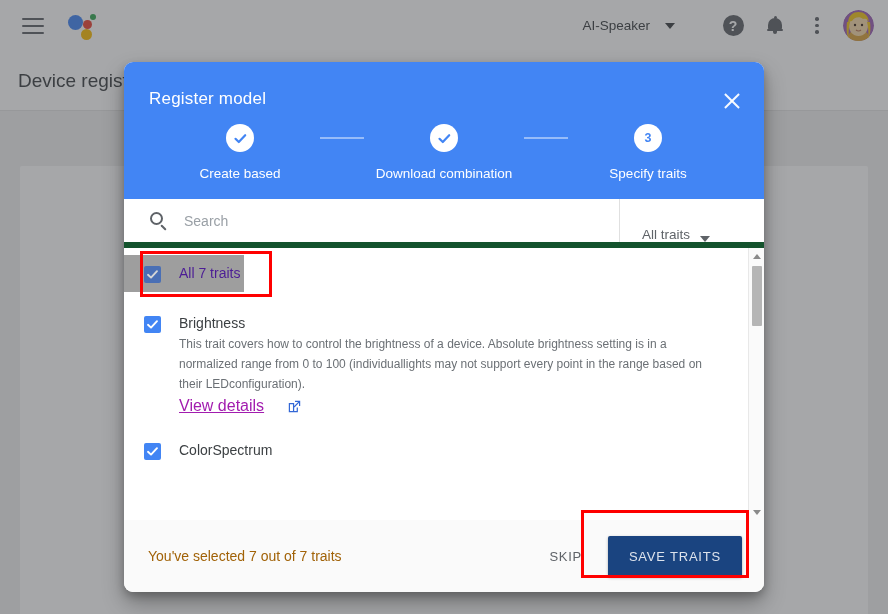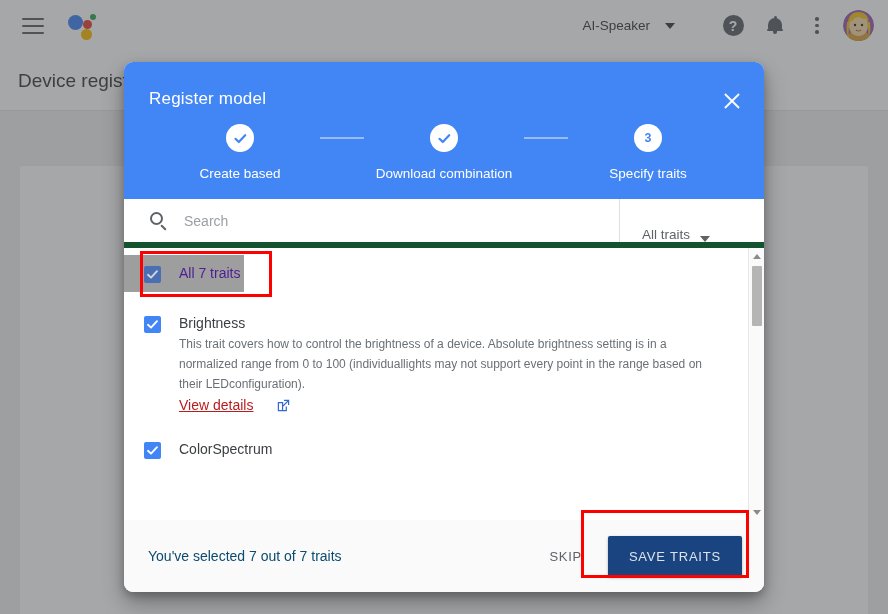--- a/index.html
+++ b/index.html
@@ -141,41 +141,41 @@
     flex: none; margin-top: 2px; display: flex; align-items: center; justify-content: center; }
   .cbox.dim { background: #4a6fb5; }
   .cbox svg { display: block; }
 
   .trait-text { margin-left: 18px; }
   .trait-name { font-size: 14px; color: #3c4043; line-height: 18px; }
   .trait-name.muted { color: #4c1d95; }
   .trait-desc { font-size: 12px; color: #6b7075; line-height: 20px;
     margin-top: 2px; width: 548px; }
   .view-details { display: inline-flex; align-items: center; gap: 24px; margin-top: 3px;
-    color: #b91c1c; font-size: 14px; text-decoration: underline; cursor: pointer; }
+    color: #a21caf; font-size: 16px; text-decoration: underline; cursor: pointer; }
 
   
   .annot { position: absolute; border: 3px solid #ff0000; pointer-events: none; z-index: 30; }
 
   
   .sbar { position: absolute; right: 0; top: 0; bottom: 0; width: 16px;
     background: #fafafa; border-left: 1px solid #e8e8e8; }
   .sb-arrow { width: 16px; height: 16px; display: flex; align-items: center; justify-content: center; cursor: pointer; }
   .sb-arrow .tri-up { width: 0; height: 0; border-left: 4px solid transparent;
     border-right: 4px solid transparent; border-bottom: 5px solid #8a8a8a; }
   .sb-arrow .tri-dn { width: 0; height: 0; border-left: 4px solid transparent;
     border-right: 4px solid transparent; border-top: 5px solid #8a8a8a; }
   .sb-arrow.bottom { position: absolute; bottom: 0; left: 0; }
   .sb-thumb { position: absolute; top: 18px; left: 3px; width: 10px; height: 60px;
     background: #b5b5b5; border-radius: 1px; cursor: pointer; }
 
   
   .dlg-footer { height: 72px; flex: none; background: #fafafa;
     display: flex; align-items: center; padding: 0 22px 0 24px; }
-  .footer-status { font-size: 14px; color: #0c4a6e; }
+  .footer-status { font-size: 14px; color: #a16207; }
   .footer-spacer { flex: 1; }
   .skip-btn { font-size: 13px; color: #5f6368; letter-spacing: .7px; cursor: pointer;
     padding: 10px 14px; background: transparent; border: 0;
     font-family: "Liberation Sans", sans-serif; }
   .save-btn { background: #1a4480; color: #dde3ec; border: 0; border-radius: 2px;
     font-size: 13px; letter-spacing: .8px; padding: 13px 21px; cursor: pointer;
     margin-left: 12px; font-family: "Liberation Sans", sans-serif;
     box-shadow: 0 1px 3px rgba(0,0,0,0.3); }
 </style>
 </head>

